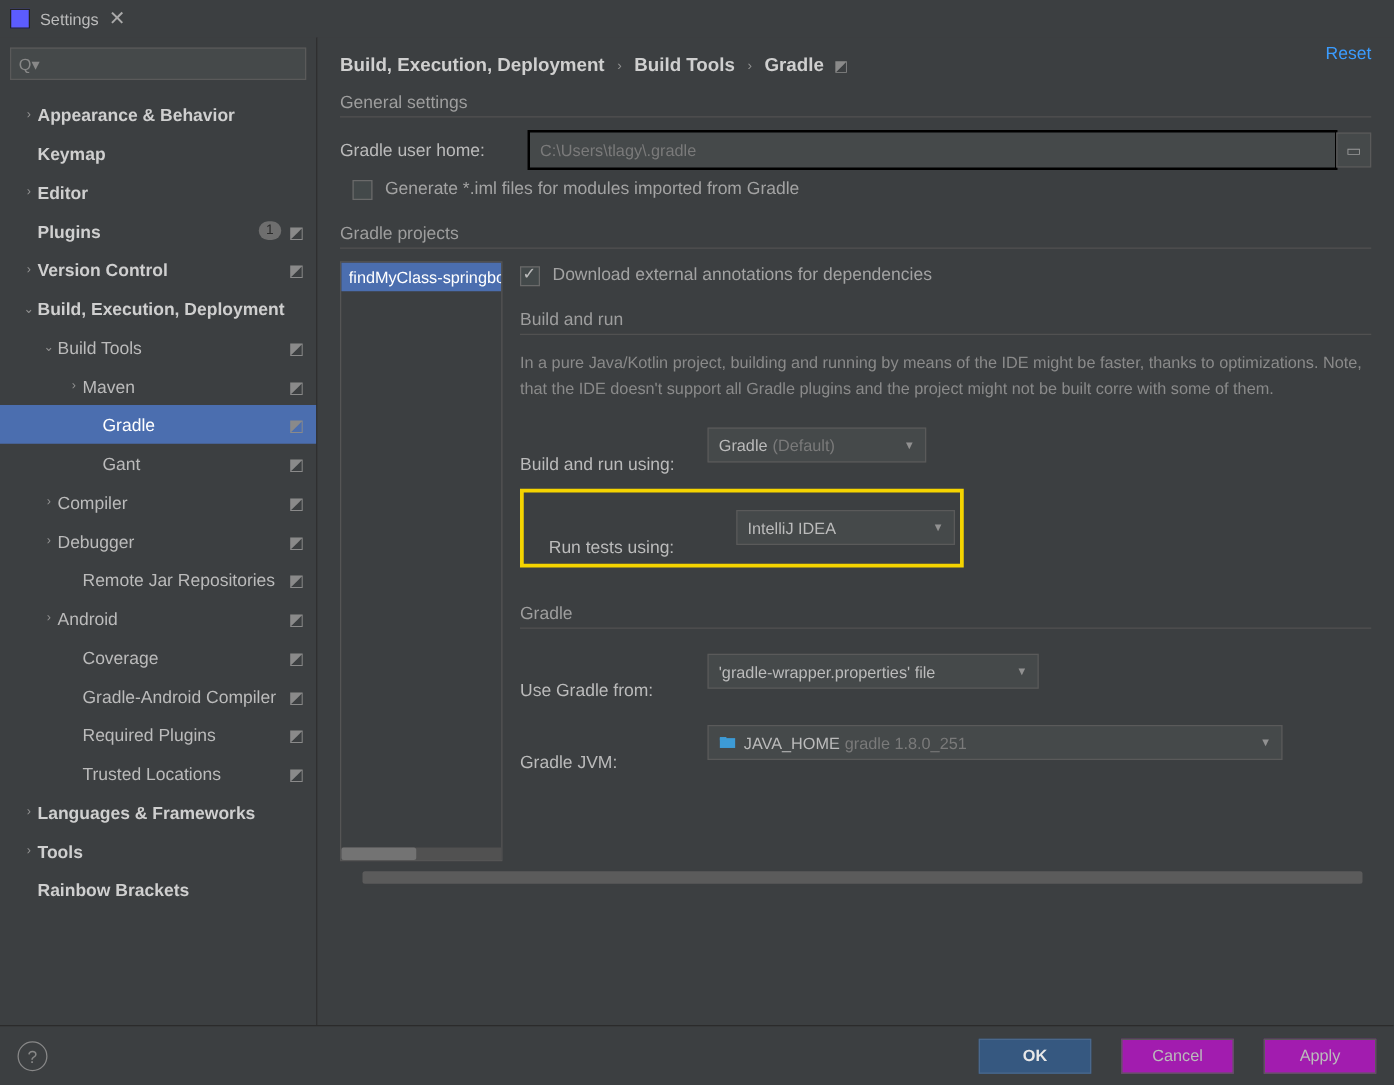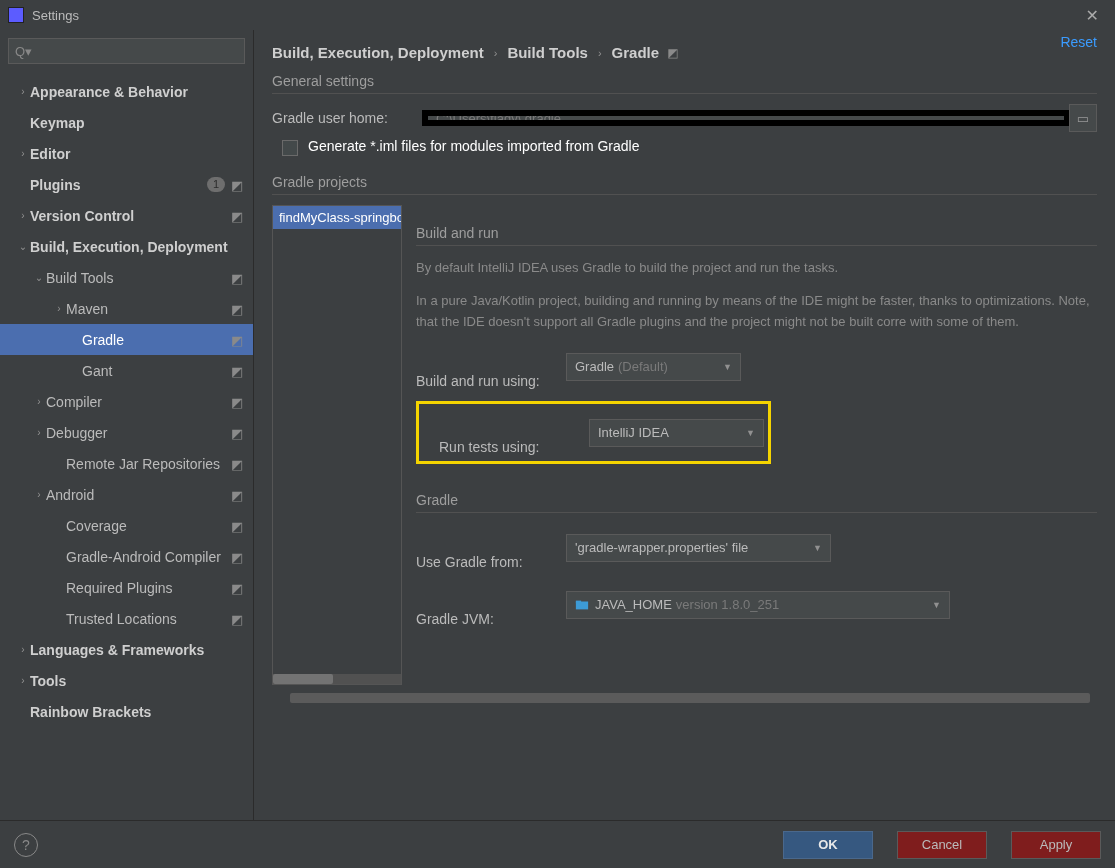--- a/index.html
+++ b/index.html
@@ -1,18 +1,18 @@
 <!DOCTYPE html>
 <html><head>
 <meta charset="utf-8">
 <style>
   * { box-sizing: border-box; margin: 0; padding: 0; font-family: "Segoe UI", Arial, sans-serif; }
   body { background: #3c3f41; color: #bbbbbb; width: 1115px; height: 868px; overflow: hidden; font-size: 13px; }
   
-  .titlebar { height: 30px; background: #3c3f41; display: flex; align-items: center; padding: 0 8px; justify-content: space-between; }
+  .titlebar { height: 30px; background: #3c3f41; display: flex; align-items: center; padding: 0 8px; }
   .titlebar-left { display: flex; align-items: center; gap: 8px; }
   .app-icon { width: 16px; height: 16px; background: #5c5cff; border: 1px solid #222; display: inline-block; }
   .titlebar-title { color: #bbbbbb; font-size: 13px; }
   .close-x { color: #aaaaaa; font-size: 16px; cursor: pointer; padding: 4px 8px; }
   
   .main-area { display: flex; height: 790px; }
   
   .sidebar { width: 254px; background: #3c3f41; border-right: 1px solid #2b2b2b; display: flex; flex-direction: column; }
   .search-wrap { padding: 8px; }
   .search-input { width: 100%; height: 26px; background: #45494a; border: 1px solid #5a5a5a; color: #bbbbbb; padding: 0 6px; font-size: 13px; }
@@ -35,61 +35,61 @@
   .breadcrumb { display: flex; align-items: center; font-size: 15px; color: #cfcfcf; margin-bottom: 12px; }
   .breadcrumb .sep { color: #919191; margin: 0 10px; font-size: 11px; }
   .breadcrumb .crumb { font-weight: 600; }
   .breadcrumb .cfg-tag { color: #8a8a8a; margin-left: 8px; font-size: 12px; }
   .reset-link { position: absolute; right: 18px; top: 4px; color: #3b9cff; font-size: 14px; cursor: pointer; }
   
   .section-title { color: #9e9e9e; font-size: 14px; border-bottom: 1px solid #515151; padding-bottom: 4px; margin-top: 10px; margin-bottom: 10px; }
   
   .form-row { display: flex; align-items: center; margin-bottom: 6px; }
   .form-label { color: #bbbbbb; font-size: 14px; width: 150px; }
-  .text-input { flex: 1; height: 16px; background: #45494a; border: 6px solid #000000; color: #22c55e; padding: 0 8px; font-size: 13px; }
+  .text-input { flex: 1; height: 32px; background: #45494a; border: 2px solid #000000; color: #22c55e; padding: 0 8px; font-size: 13px; }
   .text-input::placeholder { color: #7a7a7a; }
   .browse-btn { width: 28px; height: 28px; background: #45494a; border: 1px solid #5a5a5a; margin-left: -1px; display:flex; align-items:center; justify-content:center; color:#999; cursor:pointer; }
   .hint { color: #8a8a8a; font-size: 12.5px; margin-left: 150px; margin-bottom: 12px; line-height: 1.5; }
   
   .checkbox-row { display: flex; align-items: flex-start; margin-bottom: 4px; }
   .checkbox { width: 16px; height: 16px; border: 1px solid #6a6a6a; background: #43494a; margin-right: 10px; margin-top: 2px; position: relative; cursor:pointer; }
   .checkbox.checked::after { content: "✓"; position: absolute; top: -3px; left: 1px; color: #bbbbbb; font-size: 13px; }
-  .checkbox-label { color: #ffffff; font-size: 14px; }
+  .checkbox-label { color: #a3a3a3; font-size: 14px; }
   
   .projects-area { display: flex; margin-top: 8px; height: 480px; }
   .proj-list { width: 130px; background: #3c3f41; border: 1px solid #555; overflow: hidden; margin-right: 14px; display:flex; flex-direction:column; }
   .proj-item { padding: 4px 6px; color: #fff; font-size: 13px; cursor:pointer; white-space: nowrap; overflow: hidden; }
   .proj-item.selected { background: #4b6eaf; }
   .proj-scroll { height: 10px; background: #515151; margin-top: auto; }
   .proj-scroll-thumb { width: 60px; height: 100%; background: #737373; border-radius: 2px; }
   
   .proj-details { flex: 1; padding-top: 2px; }
   .sub-section { color: #9e9e9e; font-size: 14px; border-bottom: 1px solid #515151; padding-bottom: 4px; margin-top: 18px; margin-bottom: 12px; }
   .desc { color: #8a8a8a; font-size: 13px; line-height: 1.6; margin-bottom: 12px; }
   
   .select-row { display: flex; align-items: center; margin-bottom: 12px; }
   .select-label { width: 150px; color: #bbbbbb; font-size: 14px; margin-top: 29px; }
   .select { width: 175px; height: 28px; background: #45494a; border: 1px solid #5a5a5a; display: flex; align-items: center; padding: 0 8px; color: #bbbbbb; font-size: 13px; cursor:pointer; position: relative; }
   .select .sel-default { color: #7a7a7a; margin-left: 4px; }
   .select .caret { position: absolute; right: 8px; color: #919191; font-size: 9px; }
   .select.wide { width: 265px; }
-  .select.wider { width: 384px; }
+  .select.wider { width: 460px; }
   
   .highlight-box { border: 3px solid #f5d400; padding: 6px 4px 2px 20px; margin-bottom: 10px; display: inline-block; }
   
   .jvm-icon { width: 14px; height: 14px; display:inline-block; margin-right: 6px; }
   .jvm-version { color: #7a7a7a; margin-left: 4px; }
   
   .bottom-scroll { height: 12px; background: #3c3f41; margin: 8px 18px 0 18px; border: 0; position: relative; }
   .bottom-scroll-thumb { position:absolute; left:0; width: 800px; height: 10px; background: #5b5b5b; border-radius: 2px; }
   
   .footer { height: 48px; background: #3c3f41; display: flex; align-items: center; padding: 0 14px; border-top: 1px solid #2b2b2b; }
   .help-btn { width: 24px; height: 24px; border: 1.5px solid #888; border-radius: 50%; color: #888; display:flex; align-items:center; justify-content:center; font-size: 14px; cursor:pointer; }
   .footer-right { margin-left: auto; display: flex; gap: 24px; }
-  .btn { min-width: 90px; height: 28px; border: 1px solid #5a5a5a; background: #7f1d1d; color: #bbbbbb; font-size: 13px; display:flex; align-items:center; justify-content:center; cursor:pointer; }
+  .btn { min-width: 90px; height: 28px; border: 1px solid #5a5a5a; background: #a21caf; color: #bbbbbb; font-size: 13px; display:flex; align-items:center; justify-content:center; cursor:pointer; }
   .btn.primary { background: #365880; border-color: #4a688c; color: #e8e8e8; font-weight: 600; }
 </style>
 </head>
 <body>
 
 <div class="titlebar">
   <div class="titlebar-left">
     <span class="app-icon"></span>
     <span class="titlebar-title">Settings</span>
   </div>
@@ -232,23 +232,26 @@
 
     <div class="projects-area">
       <div class="proj-list">
         <div class="proj-item selected">findMyClass-springboot</div>
         <div class="proj-scroll">
             <div class="proj-scroll-thumb"></div>
           </div>
       </div>
 
       <div class="proj-details">
+        <div class="checkbox-row">
+          <div class="checkbox checked"></div>
+          <span class="checkbox-label">Download external annotations for dependencies</span>
+        </div>
 
         <div class="sub-section">Build and run</div>
-        <div class="desc">By default IntelliJ IDEA uses Gradle to build the project and run the tasks.</div>
         <div class="desc">In a pure Java/Kotlin project, building and running by means of the IDE might be faster, thanks to optimizations. Note, that the IDE doesn't support all Gradle plugins and the project might not be built corre with some of them.</div>
 
         <div class="select-row">
           <span class="select-label">Build and run using:</span>
           <div class="select">
             <span>Gradle</span>
             <span class="sel-default">(Default)</span>
             <span class="caret">▼</span>
           </div>
         </div>
@@ -274,21 +277,21 @@
         </div>
 
         <div class="select-row">
           <span class="select-label" style="width:118px;">Gradle JVM:</span>
           <div class="select wider" style="margin-left:32px;">
             <svg class="jvm-icon" viewBox="0 0 16 16">
                 <rect x="1" y="4" width="14" height="9" fill="#3d9bd6"></rect>
                 <rect x="1" y="3" width="6" height="3" fill="#3d9bd6"></rect>
               </svg>
             <span>JAVA_HOME</span>
-            <span class="jvm-version">version 1.8.0_251</span>
+            <span class="jvm-version">gradle 1.8.0_251</span>
             <span class="caret">▼</span>
           </div>
         </div>
       </div>
     </div>
 
     <div class="bottom-scroll">
         <div class="bottom-scroll-thumb"></div>
       </div>
   </div>

